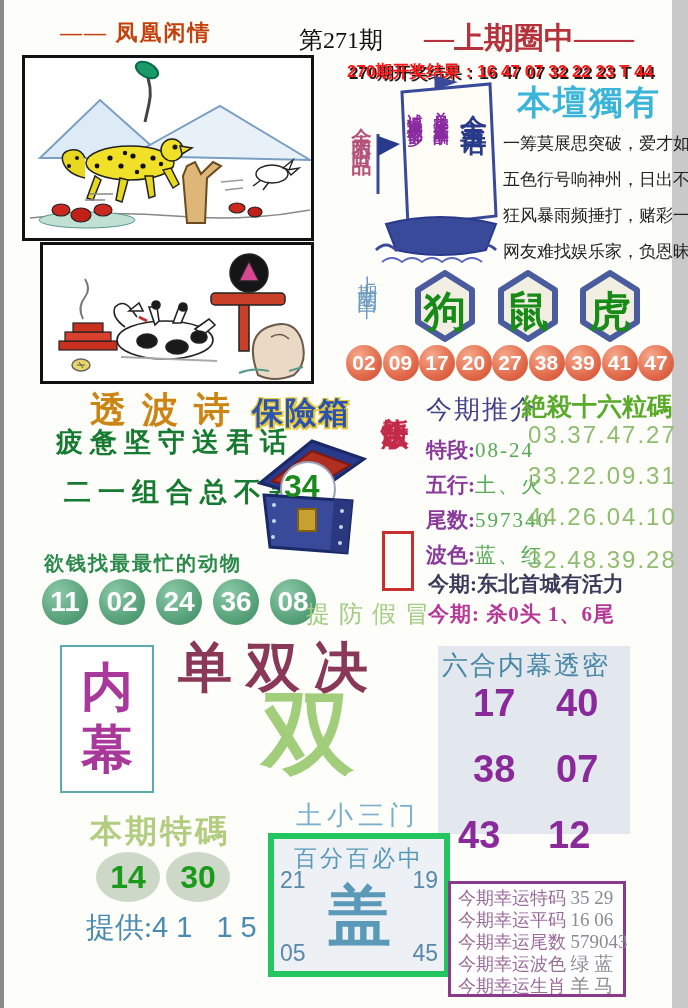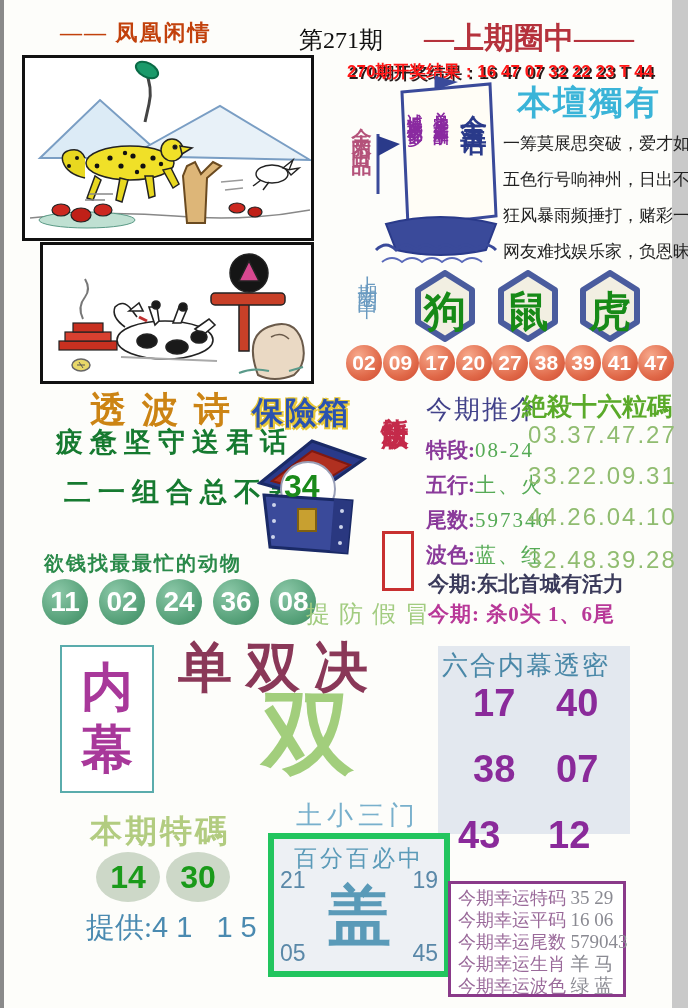--- a/index.html
+++ b/index.html
@@ -369,21 +369,21 @@
     </div>
     <div class="lucky-row">
       <span class="lbl">今期幸运平码</span>
       <span class="val">16 06</span>
     </div>
     <div class="lucky-row">
       <span class="lbl">今期幸运尾数</span>
       <span class="val">579043</span>
     </div>
     <div class="lucky-row">
+      <span class="lbl">今期幸运波色</span>
+      <span class="val">绿 蓝</span>
+    </div>
+    <div class="lucky-row">
       <span class="lbl">今期幸运生肖</span>
       <span class="val">羊 马</span>
     </div>
-    <div class="lucky-row">
-      <span class="lbl">今期幸运波色</span>
-      <span class="val">绿 蓝</span>
-    </div>
   </div>
 </div>
 
 </body></html>

